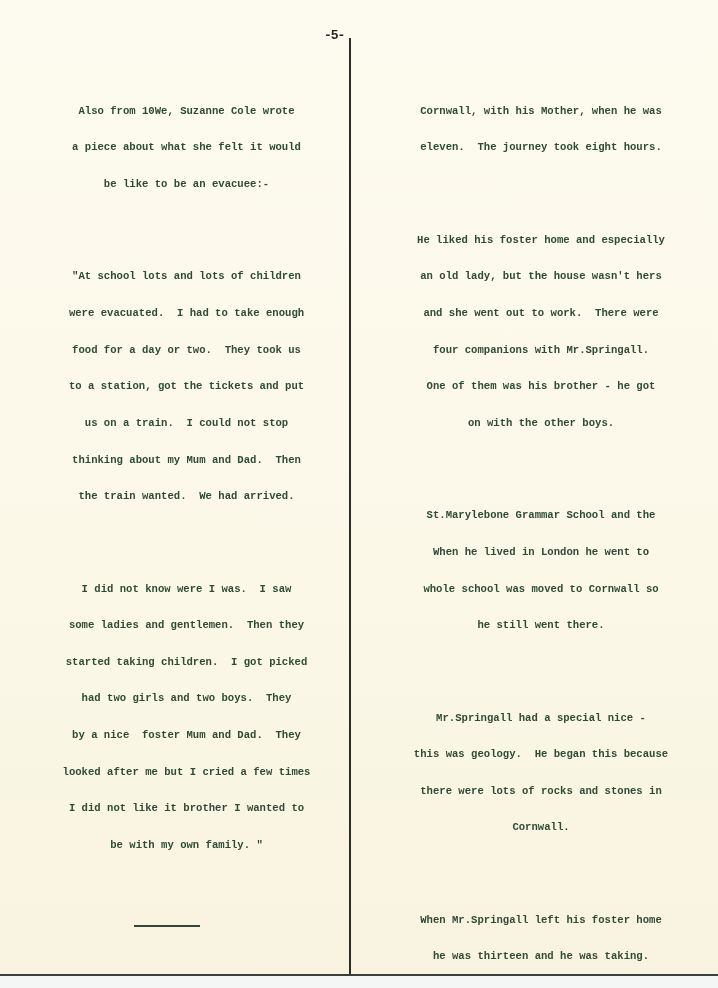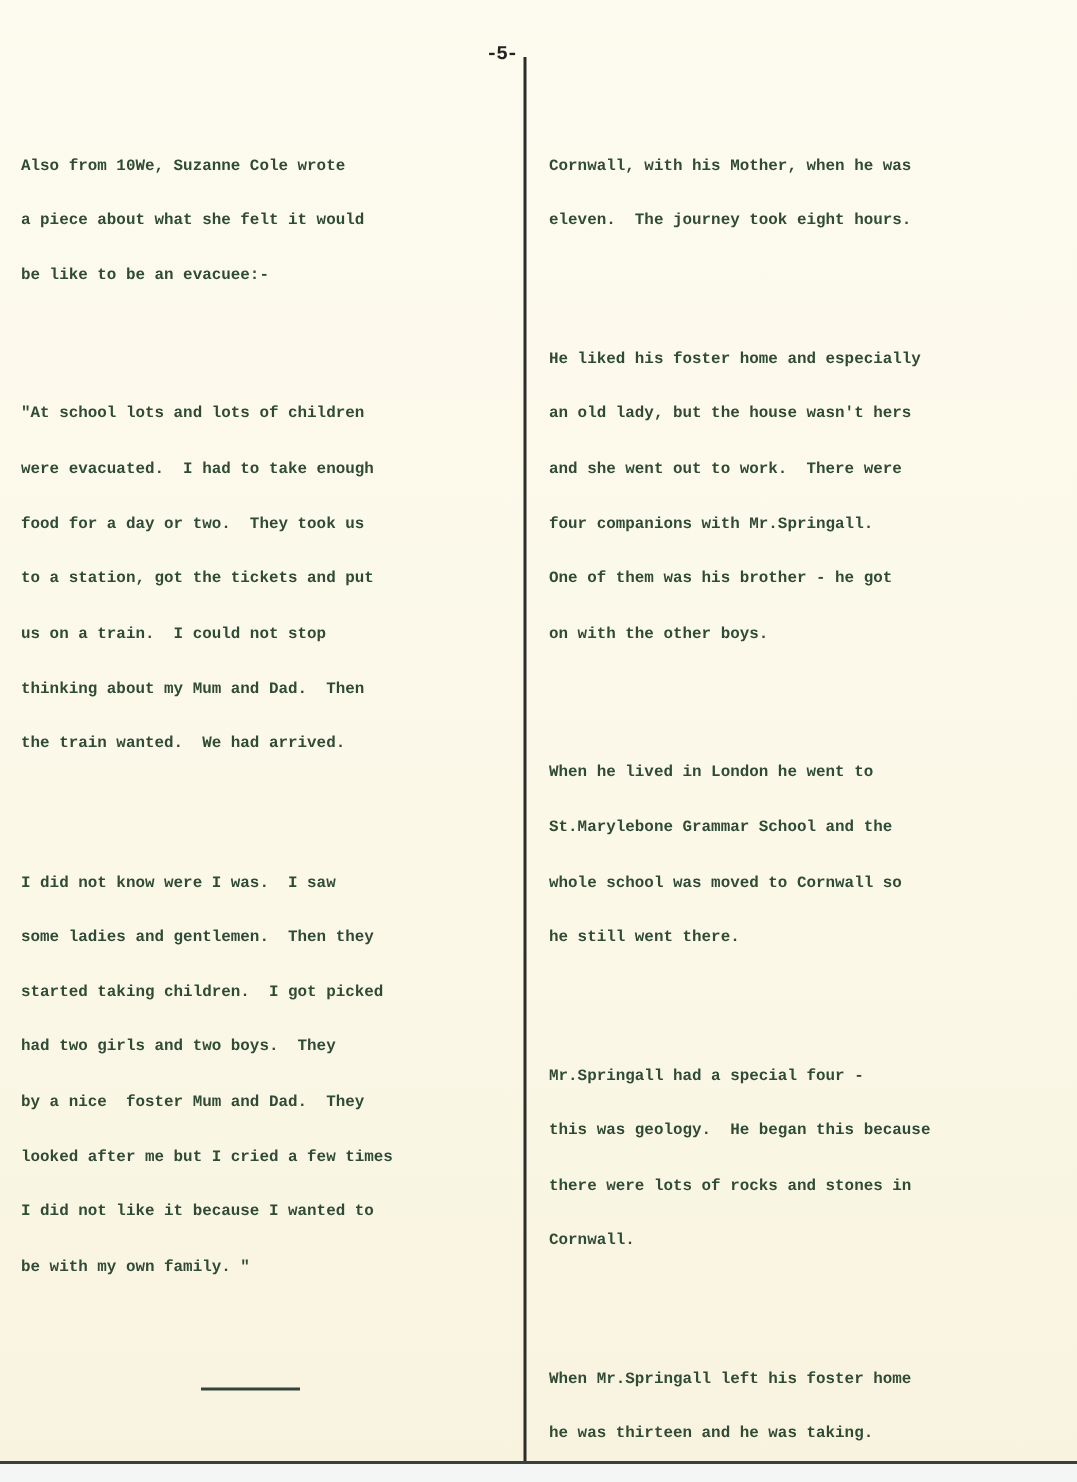--- a/index.html
+++ b/index.html
@@ -22,21 +22,21 @@
     position: absolute; left: 349px; top: 38px; width: 2px; height: 937px;
     background: #2a2d28;
   }
   .page-num {
     position: absolute; left: 324px; top: 28px; font-size: 13px; font-weight: bold; color: #222;
     letter-spacing: -1px;
   }
   .col { position: absolute; font-size: 10.6px; line-height: 12.2px; font-weight: bold; white-space: pre; }
   .col-left { left: 14px; top: 56px; width: 345px; }
   .col-right { left: 366px; top: 56px; width: 350px; }
-  .para { margin: 0 0 7px 0; }
+  .para { margin: 0 0 7px 0; text-align: center; }
   .rule {
     width: 66px; height: 0; border-top: 2px solid #33453a; margin: 18px 0 20px 0;
   }
   .rule.left { margin-left: 120px; }
   .line { display: block; }
 </style>
 </head>
 <body>
 
 <div class="page">
@@ -58,21 +58,21 @@
       <span class="line">thinking about my Mum and Dad.  Then</span>
       <span class="line">the train wanted.  We had arrived.</span>
     </div>
     <div class="para">
       <span class="line">I did not know were I was.  I saw</span>
       <span class="line">some ladies and gentlemen.  Then they</span>
       <span class="line">started taking children.  I got picked</span>
       <span class="line">had two girls and two boys.  They</span>
       <span class="line">by a nice  foster Mum and Dad.  They</span>
       <span class="line">looked after me but I cried a few times</span>
-      <span class="line">I did not like it because I wanted to</span>
+      <span class="line">I did not like it brother I wanted to</span>
       <span class="line">be with my own family. "</span>
     </div>
     <div class="rule left"></div>
     <div class="para">
       
       
     </div>
     
     
     
@@ -90,27 +90,27 @@
     </div>
     <div class="para">
       <span class="line">He liked his foster home and especially</span>
       <span class="line">an old lady, but the house wasn't hers</span>
       <span class="line">and she went out to work.  There were</span>
       <span class="line">four companions with Mr.Springall.</span>
       <span class="line">One of them was his brother - he got</span>
       <span class="line">on with the other boys.</span>
     </div>
     <div class="para">
+      <span class="line">St.Marylebone Grammar School and the</span>
       <span class="line">When he lived in London he went to</span>
-      <span class="line">St.Marylebone Grammar School and the</span>
       <span class="line">whole school was moved to Cornwall so</span>
       <span class="line">he still went there.</span>
     </div>
     <div class="para">
-      <span class="line">Mr.Springall had a special four -</span>
+      <span class="line">Mr.Springall had a special nice -</span>
       <span class="line">this was geology.  He began this because</span>
       <span class="line">there were lots of rocks and stones in</span>
       <span class="line">Cornwall.</span>
     </div>
     <div class="para">
       <span class="line">When Mr.Springall left his foster home</span>
       <span class="line">he was thirteen and he was taking.</span>
       <span class="line">When he arrived home his father met</span>
       
       

